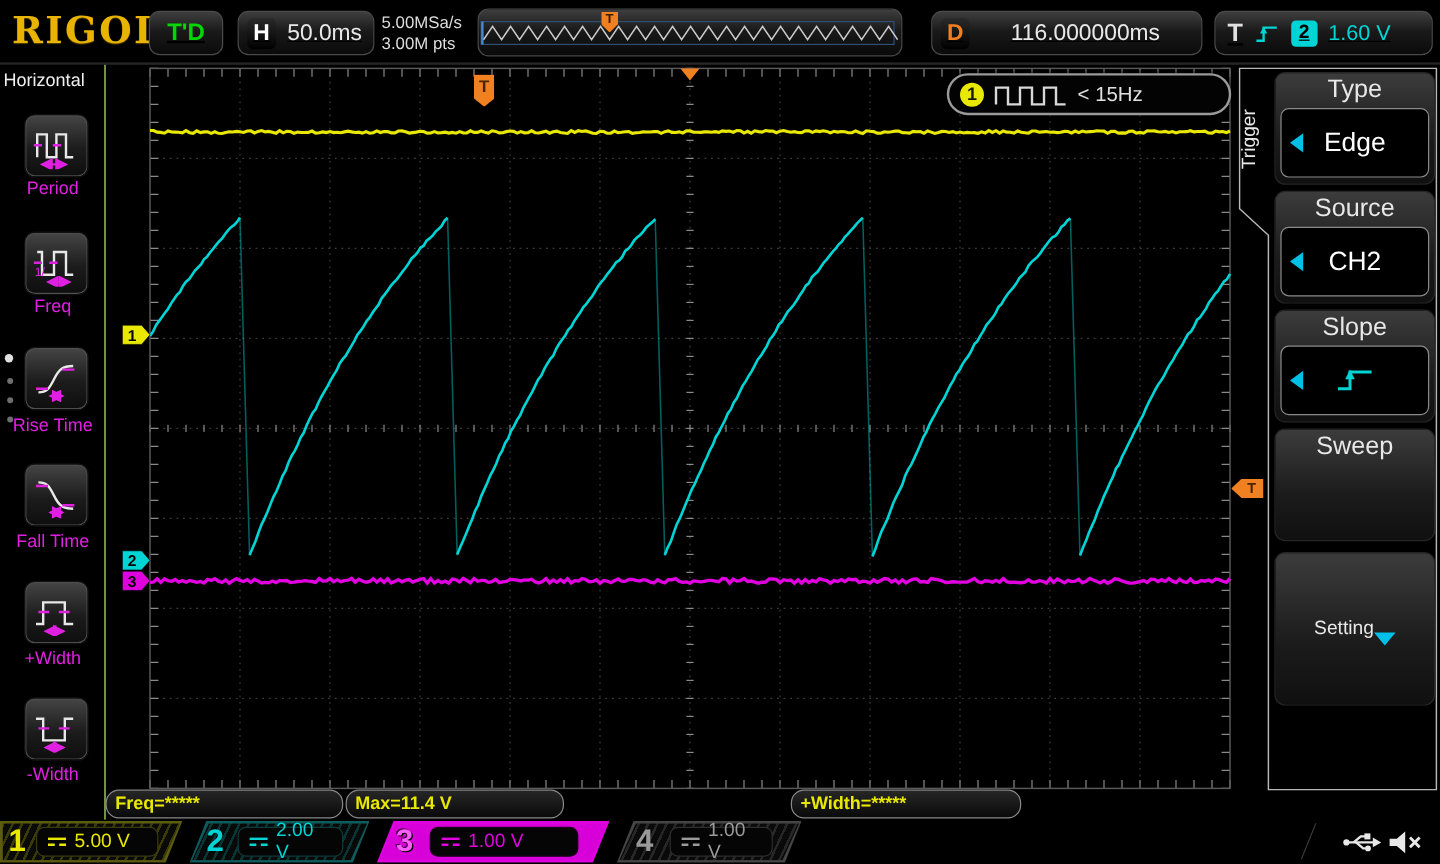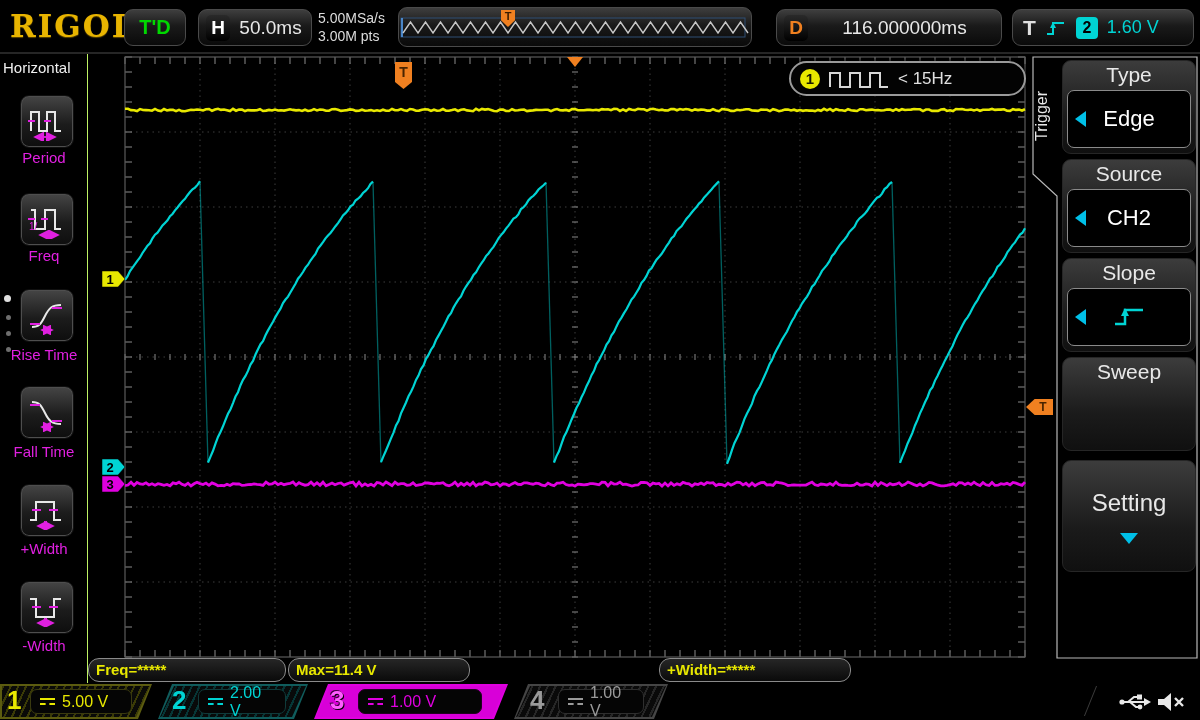--- a/index.html
+++ b/index.html
@@ -8,21 +8,21 @@
   #screen { position:relative; width:1200px; height:720px; background:#000; }
 
   
   #topbar { position:absolute; left:0; top:0; width:1200px; height:54px; background:#000;
             border-bottom:2px solid #262626; }
   .logo { position:absolute; left:10px; top:8px; font-family:"DejaVu Serif", serif;
           font-weight:bold; font-size:31px; color:#e8b400; letter-spacing:2px;
           text-shadow:0 1px 1px #5a4400; }
   .tbox { position:absolute; top:9px; height:37px; border:1px solid #4a4a4a; border-radius:9px;
           background:linear-gradient(180deg,#3e3e3e 0%,#1a1a1a 45%,#0a0a0a 100%);
-          display:flex; align-items:center; }
+          display:flex; align-items:center;text-decoration:underline; }
   .letter-badge { width:24px; height:26px; margin-left:7px; border-radius:5px;
           background:linear-gradient(180deg,#2a2a2a,#000); display:flex; align-items:center;
           justify-content:center; font-weight:bold; font-size:19px; }
   #td-box { left:124px; width:62px; justify-content:center; }
   #td-box span { color:#00d800; font-weight:bold; font-size:20px; }
   #h-box { left:198px; width:114px; }
   #h-box .val { flex:1; text-align:center; color:#e8e8e8; font-size:19px; }
   #rate-block { position:absolute; left:318px; top:9px; width:78px; color:#dcdcdc;
                 font-size:14px; line-height:18px; }
   #preview-box { left:398px; width:354px; top:7px; height:40px; }
@@ -86,22 +86,22 @@
   .rmenu { position:absolute; left:1062px; width:134px; border-radius:9px;
       background:linear-gradient(180deg,#3c3c3c 0%,#1b1b1b 60%,#101010 100%);
       border:1px solid #262626; z-index:2; }
   .rmenu .hdr { height:28px; text-align:center; color:#e8e8e8; font-size:21px; line-height:28px; }
   .rmenu .valbox { margin:1px 4px 4px 4px; height:58px; background:#000; border:1px solid #8a8a8a;
       border-radius:7px; display:flex; align-items:center; justify-content:center;
       color:#fff; font-size:22px; position:relative; }
   .tri-left { position:absolute; left:7px; top:50%; margin-top:-8px; width:0; height:0;
       border-top:8px solid transparent; border-bottom:8px solid transparent;
       border-right:11px solid #00c0e8; }
-  #setting-btn { top:460px; height:112px; display:flex; flex-direction:column;
-      align-items:center; justify-content:center; color:#e8e8e8; font-size:24px; }
+  #setting-btn { top:460px; height:128px; display:flex; flex-direction:row;
+      align-items:center; justify-content:center; color:#e8e8e8; font-size:16px; }
   #setting-btn .tri-down { width:0; height:0; border-left:9px solid transparent;
       border-right:9px solid transparent; border-top:11px solid #00c0e8; margin-top:16px; }
 
   
   #chbar { position:absolute; left:0; top:683px; width:1200px; height:37px; background:#000; }
   .chcell { position:absolute; top:1px; height:35px; }
   .cell-border { position:absolute; inset:0; }
   .cell-fill { position:absolute; inset:2px; }
   .clip-par { clip-path:polygon(14px 0,100% 0,calc(100% - 14px) 100%,0 100%); }
   .clip-par-first { clip-path:polygon(0 0,100% 0,calc(100% - 14px) 100%,0 100%); }

